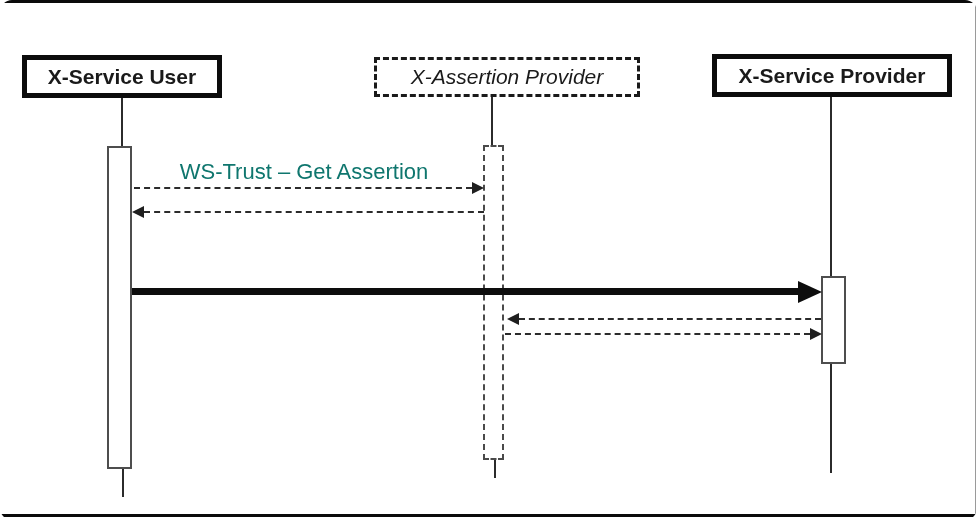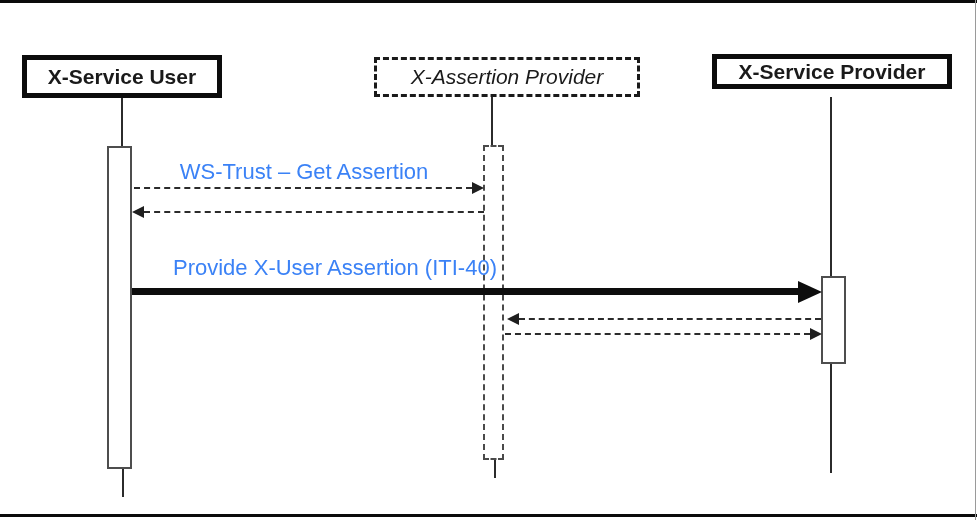--- a/index.html
+++ b/index.html
@@ -6,20 +6,21 @@
   html, body { background: #ffffff; }
   body { font-family: "Liberation Sans", sans-serif; }
 
   #diagram {
     position: relative;
     width: 977px;
     height: 520px;
     background: #ffffff;
     overflow: hidden;
     color: #1a1a1a;
+    border-radius: 12px;
   }
 
   
   .frame-h { position: absolute; left: 0; width: 977px; height: 3px; background: #0a0a0a; }
   .frame-top { top: 0; }
   .frame-bottom { top: 514px; }
   .frame-right { position: absolute; left: 975px; top: 0; width: 1px; height: 520px; background: #9a9a9a; }
 
   
   .actor-box {
@@ -29,21 +30,21 @@
     align-items: center;
     justify-content: center;
     font-size: 21px;
     white-space: nowrap;
     z-index: 3;
   }
   .actor-solid { border: 5px solid #0c0c0c; font-weight: bold; }
   .actor-dashed { border: 3px dashed #1a1a1a; font-style: italic; }
   .box-user      { left: 22px;  top: 55px; width: 200px; height: 43px; }
   .box-assertion { left: 374px; top: 57px; width: 266px; height: 40px; }
-  .box-provider  { left: 712px; top: 54px; width: 240px; height: 35px; }
+  .box-provider  { left: 712px; top: 54px; width: 240px; height: 43px; }
 
   
   .lifeline { position: absolute; width: 2px; background: #2b2b2b; z-index: 1; }
   .ll-user-top       { left: 121px; top: 98px;  height: 48px; }
   .ll-assertion-top  { left: 491px; top: 97px;  height: 48px; }
   .ll-provider-top   { left: 830px; top: 97px;  height: 179px; }
   .ll-user-bottom    { left: 122px; top: 469px; height: 28px; }
   .ll-assertion-bottom { left: 494px; top: 460px; height: 18px; }
   .ll-provider-bottom  { left: 830px; top: 364px; height: 109px; }
 
@@ -73,21 +74,21 @@
   .m4-head { left: 507px; top: 313px; }
   .m4-line { left: 519px; top: 318px; width: 302px; }
   .m5-line { left: 505px; top: 333px; width: 305px; }
   .m5-head { left: 810px; top: 328px; }
 
   
   .msg-label {
     position: absolute;
     font-size: 22px;
     line-height: 24px;
-    color: #3b82f6;
+    color: #0f766e;
     text-align: center;
     white-space: nowrap;
     z-index: 4;
   }
   .label-get-assertion  { left: 134px; top: 160px; width: 340px; }
   .label-provide        { left: 150px; top: 256px; width: 370px; }
   .label-get-attributes { left: 516px; top: 337px; width: 310px; }
 </style>
 </head>
 <body>
@@ -120,21 +121,20 @@
     <span>X-Service Provider</span>
   </div>
 
   <div class="msg-label label-get-assertion">WS-Trust – Get Assertion</div>
   <div class="msg-dashed m1-line"></div>
   <div class="head head-right m1-head"></div>
 
   <div class="head head-left m2-head"></div>
   <div class="msg-dashed m2-line"></div>
 
-  <div class="msg-label label-provide">Provide X-User Assertion (ITI-40)</div>
   <div class="msg-thick m3-line"></div>
   <div class="head head-thick m3-head"></div>
 
   <div class="head head-left m4-head"></div>
   <div class="msg-dashed m4-line"></div>
 
   <div class="msg-dashed m5-line"></div>
   <div class="head head-right m5-head"></div>
 
 </div>

